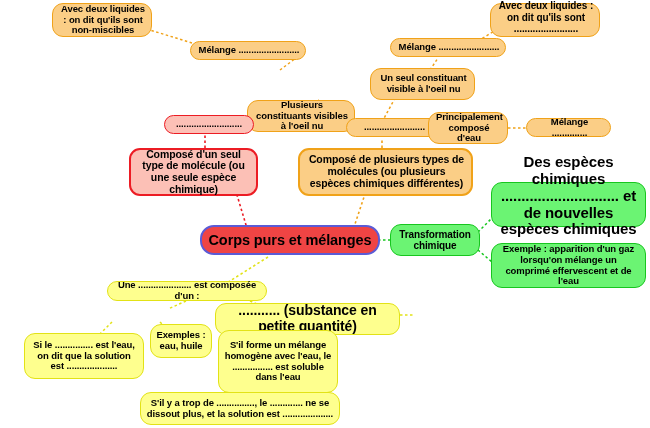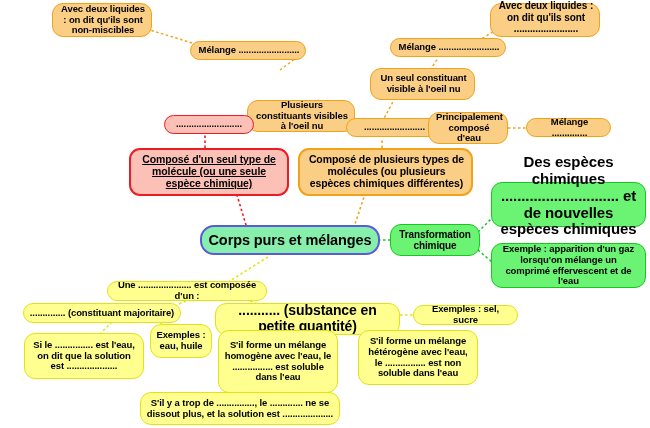--- a/index.html
+++ b/index.html
@@ -40,21 +40,21 @@
     letter-spacing: -0.1px;
     z-index: 2;
   }
   .node span { display: block; width: 100%; }
 
   
   .orange { background: #fbce86; border-color: #f0a219; padding-left: 7px; }
   .pink   { background: #fcc0b6; border-color: #ec1c24; }
   .green  { background: #6bf473; border-color: #17c61f; }
   .yellow { background: #feff8e; border-color: #e2e216; }
-  .purple { background: #86efac; border-color: #5b5bd6; }
+  .purple { background: #ef4444; border-color: #5b5bd6; }
 
   .center-node {
     font-size: 14.5px;
     border-width: 2px;
     border-radius: 14px;
   }
   .pink-main { font-size: 10.5px; border-width: 2px; }
   .orange-main { font-size: 10.5px; border-width: 2px; }
 </style>
 </head>
@@ -144,21 +144,21 @@
   </div>
 
   <div class="node orange" style="left:526px; top:118px; width:85px; height:19px; font-size:9.5px;">
     <span>Mélange ..............</span>
   </div>
 
   <div class="node pink" style="left:164px; top:115px; width:90px; height:19px; font-size:9.5px;">
     <span>..........................</span>
   </div>
 
-  <div class="node pink pink-main" style="left:129px; top:148px; width:160px; height:48px;text-decoration:underline;">
+  <div class="node pink pink-main" style="left:129px; top:148px; width:129px; height:48px;">
     <span>Composé d'un seul type de molécule (ou une seule espèce chimique)</span>
   </div>
 
   <div class="node orange orange-main" style="left:298px; top:148px; width:175px; height:48px;">
     <span>Composé de plusieurs types de molécules (ou plusieurs espèces chimiques différentes)</span>
   </div>
 
   <div class="node purple center-node" style="left:200px; top:225px; width:180px; height:30px;">
     <span>Corps purs et mélanges</span>
   </div>
@@ -172,45 +172,36 @@
   </div>
 
   <div class="node green" style="left:491px; top:243px; width:155px; height:45px; font-size:9.5px;justify-content:flex-end;">
     <span>Exemple : apparition d'un gaz lorsqu'on mélange un comprimé effervescent et de l'eau</span>
   </div>
 
   <div class="node yellow" style="left:107px; top:281px; width:160px; height:20px; font-size:9.5px;">
     <span>Une ..................... est composée d'un :</span>
   </div>
 
-  <div class="node yellow" style="left:23px; top:303px; width:158px; height:20px; font-size:9.5px;">
-    <span>.............. (constituant majoritaire)</span>
-  </div>
 
   <div class="node yellow" style="left:215px; top:303px; width:185px; height:32px; font-size:14px;">
     <span>........... (substance en petite quantité)</span>
   </div>
 
-  <div class="node yellow" style="left:413px; top:305px; width:105px; height:20px; font-size:9.5px;">
-    <span>Exemples : sel, sucre</span>
-  </div>
 
   <div class="node yellow" style="left:24px; top:333px; width:120px; height:46px; font-size:9.5px;">
     <span>Si le ............... est l'eau, on dit que la solution est ....................</span>
   </div>
 
   <div class="node yellow" style="left:150px; top:324px; width:62px; height:34px; font-size:9.5px;">
     <span>Exemples : eau, huile</span>
   </div>
 
   <div class="node yellow" style="left:218px; top:330px; width:120px; height:63px; font-size:9.5px;">
     <span>S'il forme un mélange homogène avec l'eau, le ................ est soluble dans l'eau</span>
   </div>
 
-  <div class="node yellow" style="left:358px; top:330px; width:120px; height:55px; font-size:9.5px;">
-    <span>S'il forme un mélange hétérogène avec l'eau, le ................ est non soluble dans l'eau</span>
-  </div>
 
   <div class="node yellow" style="left:140px; top:392px; width:200px; height:33px; font-size:9.5px;">
     <span>S'il y a trop de ..............., le ............. ne se dissout plus, et la solution est ....................</span>
   </div>
 
 </div>
 
 </body></html>

